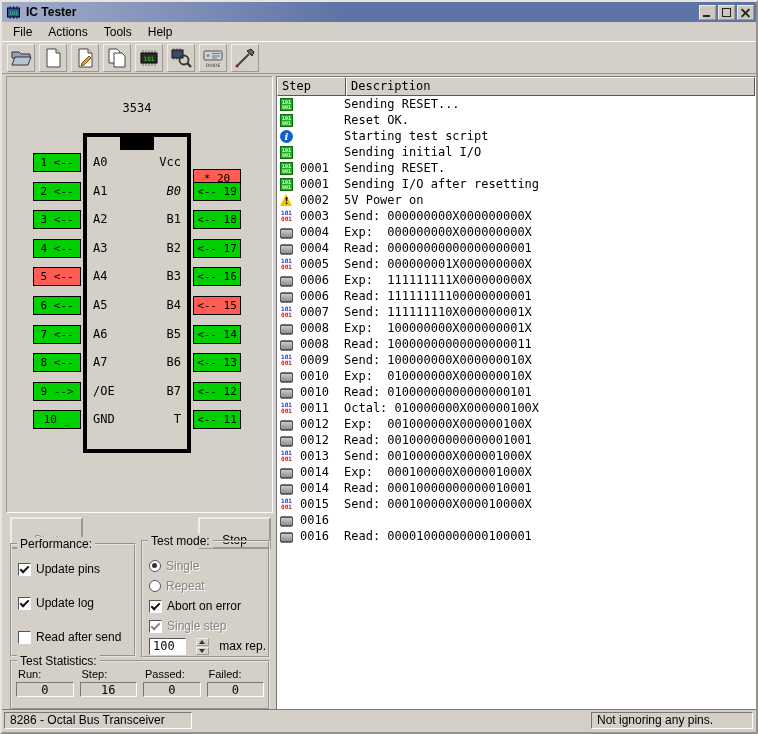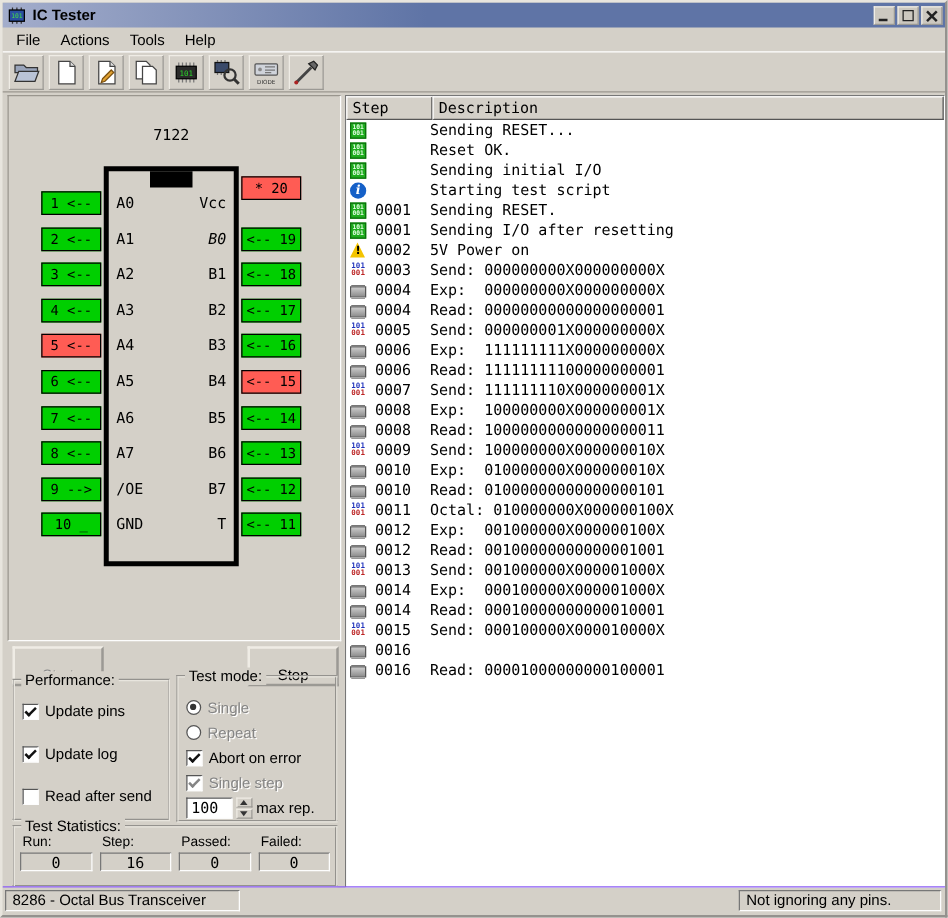--- a/index.html
+++ b/index.html
@@ -66,21 +66,21 @@
   .dis .ctl-label{color:#858585;text-shadow:1px 1px 0 #fff;}
   .checkbox{position:relative;width:13px;height:13px;flex:none;background:#fff;
     border:1px solid;border-color:#555 #fdfdfd #fdfdfd #555;box-sizing:border-box;}
   .checkbox.checked::after{content:"";position:absolute;left:1px;top:2px;width:7px;height:3px;
     border-left:2px solid #111;border-bottom:2px solid #111;transform:rotate(-45deg);}
   .dis .checkbox.checked::after{border-color:#858585;}
   .radio{position:relative;width:12px;height:12px;flex:none;border-radius:50%;background:#fff;
     border:1px solid #555;box-sizing:border-box;}
   .radio.selected::after{content:"";position:absolute;left:2px;top:2px;width:5px;height:5px;border-radius:50%;background:#333;}
 
-  .spin-row{gap:3px;}
+  .spin-row{gap:3px;justify-content:space-between;}
   .spin-field{width:37px;height:17px;background:#fff;border:1px solid;border-color:#555 #fdfdfd #fdfdfd #555;
     box-sizing:border-box;font:12px/15px "DejaVu Sans Mono",monospace;padding-left:3px;color:#000;}
   .spin-btns{display:flex;flex-direction:column;gap:1px;flex:none;}
   .spin-btn{width:13px;height:8px;background:var(--window-bg,#d4d0c8);border:1px outset #efece5;position:relative;box-sizing:border-box;}
   .spin-btn.up::after{content:"";position:absolute;left:2px;top:1px;border-left:3px solid transparent;border-right:3px solid transparent;border-bottom:4px solid #333;}
   .spin-btn.down::after{content:"";position:absolute;left:2px;top:1px;border-left:3px solid transparent;border-right:3px solid transparent;border-top:4px solid #333;}
 
   
   .stats-grid{position:absolute;left:4px;right:4px;top:6px;display:flex;gap:6px;}
   .stat-col{flex:1;}
@@ -210,21 +210,21 @@
       <button class="tb-btn">
         <svg width="22" height="22" viewBox="0 0 22 22">
           <path d="M3 19L15 7" stroke="#444" stroke-width="2.2"></path>
           <path d="M13 4l5 5 2-4-3-3z" fill="#666" stroke="#222"></path>
           <circle cx="3" cy="19" r="1.6" fill="#a22"></circle>
         </svg>
       </button>
     </div>
 
   <div class="chip-frame" id="chipframe">
-    <div class="chip-name">7122</div>
+    <div class="chip-name">3534</div>
     <div class="chip-body">
       <div class="chip-notch"></div>
     </div>
   <div class="pin-box left green" style="top: 76px;">1 &lt;--</div>
       <div class="pin-name left" style="top: 76px;">A0</div>
       <div class="pin-box left green" style="top: 105px;">2 &lt;--</div>
       <div class="pin-name left" style="top: 105px;">A1</div>
       <div class="pin-box left green" style="top: 133px;">3 &lt;--</div>
       <div class="pin-name left" style="top: 133px;">A2</div>
       <div class="pin-box left green" style="top: 162px;">4 &lt;--</div>
@@ -234,21 +234,21 @@
       <div class="pin-box left green" style="top: 219px;">6 &lt;--</div>
       <div class="pin-name left" style="top: 219px;">A5</div>
       <div class="pin-box left green" style="top: 248px;">7 &lt;--</div>
       <div class="pin-name left" style="top: 248px;">A6</div>
       <div class="pin-box left green" style="top: 276px;">8 &lt;--</div>
       <div class="pin-name left" style="top: 276px;">A7</div>
       <div class="pin-box left green" style="top: 305px;">9 --&gt;</div>
       <div class="pin-name left" style="top: 305px;">/OE</div>
       <div class="pin-box left green" style="top: 333px;">10 _</div>
       <div class="pin-name left" style="top: 333px;">GND</div>
-      <div class="pin-box right red" style="top: 64px;">* 20</div>
+      <div class="pin-box right red" style="top: 92px;">* 20</div>
       <div class="pin-name right" style="top: 76px;">Vcc</div>
       <div class="pin-box right green" style="top: 105px;">&lt;-- 19</div>
       <div class="pin-name right" style="top: 105px; font-style: italic;">B0</div>
       <div class="pin-box right green" style="top: 133px;">&lt;-- 18</div>
       <div class="pin-name right" style="top: 133px;">B1</div>
       <div class="pin-box right green" style="top: 162px;">&lt;-- 17</div>
       <div class="pin-name right" style="top: 162px;">B2</div>
       <div class="pin-box right green" style="top: 190px;">&lt;-- 16</div>
       <div class="pin-name right" style="top: 190px;">B3</div>
       <div class="pin-box right red" style="top: 219px;">&lt;-- 15</div>
@@ -342,28 +342,28 @@
           <span class="licon green-binary"></span>
           <span class="lstep"></span>
           <span class="ldesc">Sending RESET...</span>
         </div>
         <div class="log-row">
           <span class="licon green-binary"></span>
           <span class="lstep"></span>
           <span class="ldesc">Reset OK.</span>
         </div>
         <div class="log-row">
+          <span class="licon info"></span>
+          <span class="lstep"></span>
+          <span class="ldesc">Starting test script</span>
+        </div>
+        <div class="log-row">
           <span class="licon green-binary"></span>
           <span class="lstep"></span>
           <span class="ldesc">Sending initial I/O</span>
-        </div>
-        <div class="log-row">
-          <span class="licon info"></span>
-          <span class="lstep"></span>
-          <span class="ldesc">Starting test script</span>
         </div>
         <div class="log-row">
           <span class="licon green-binary"></span>
           <span class="lstep">0001</span>
           <span class="ldesc">Sending RESET.</span>
         </div>
         <div class="log-row">
           <span class="licon green-binary"></span>
           <span class="lstep">0001</span>
           <span class="ldesc">Sending I/O after resetting</span>

